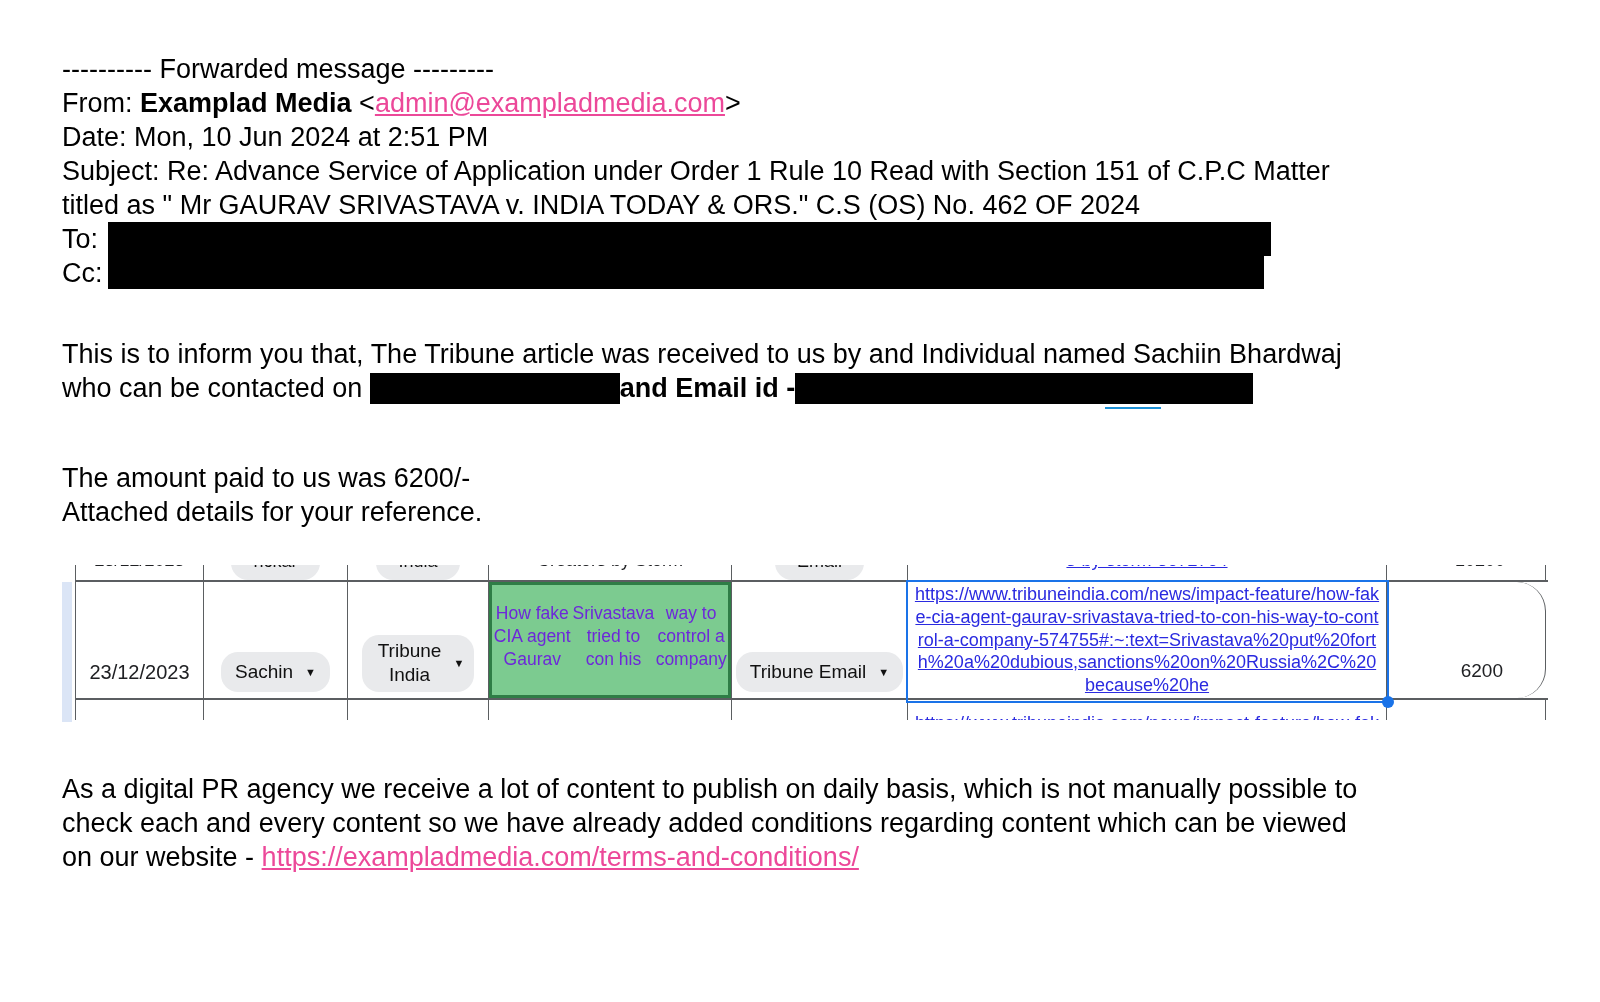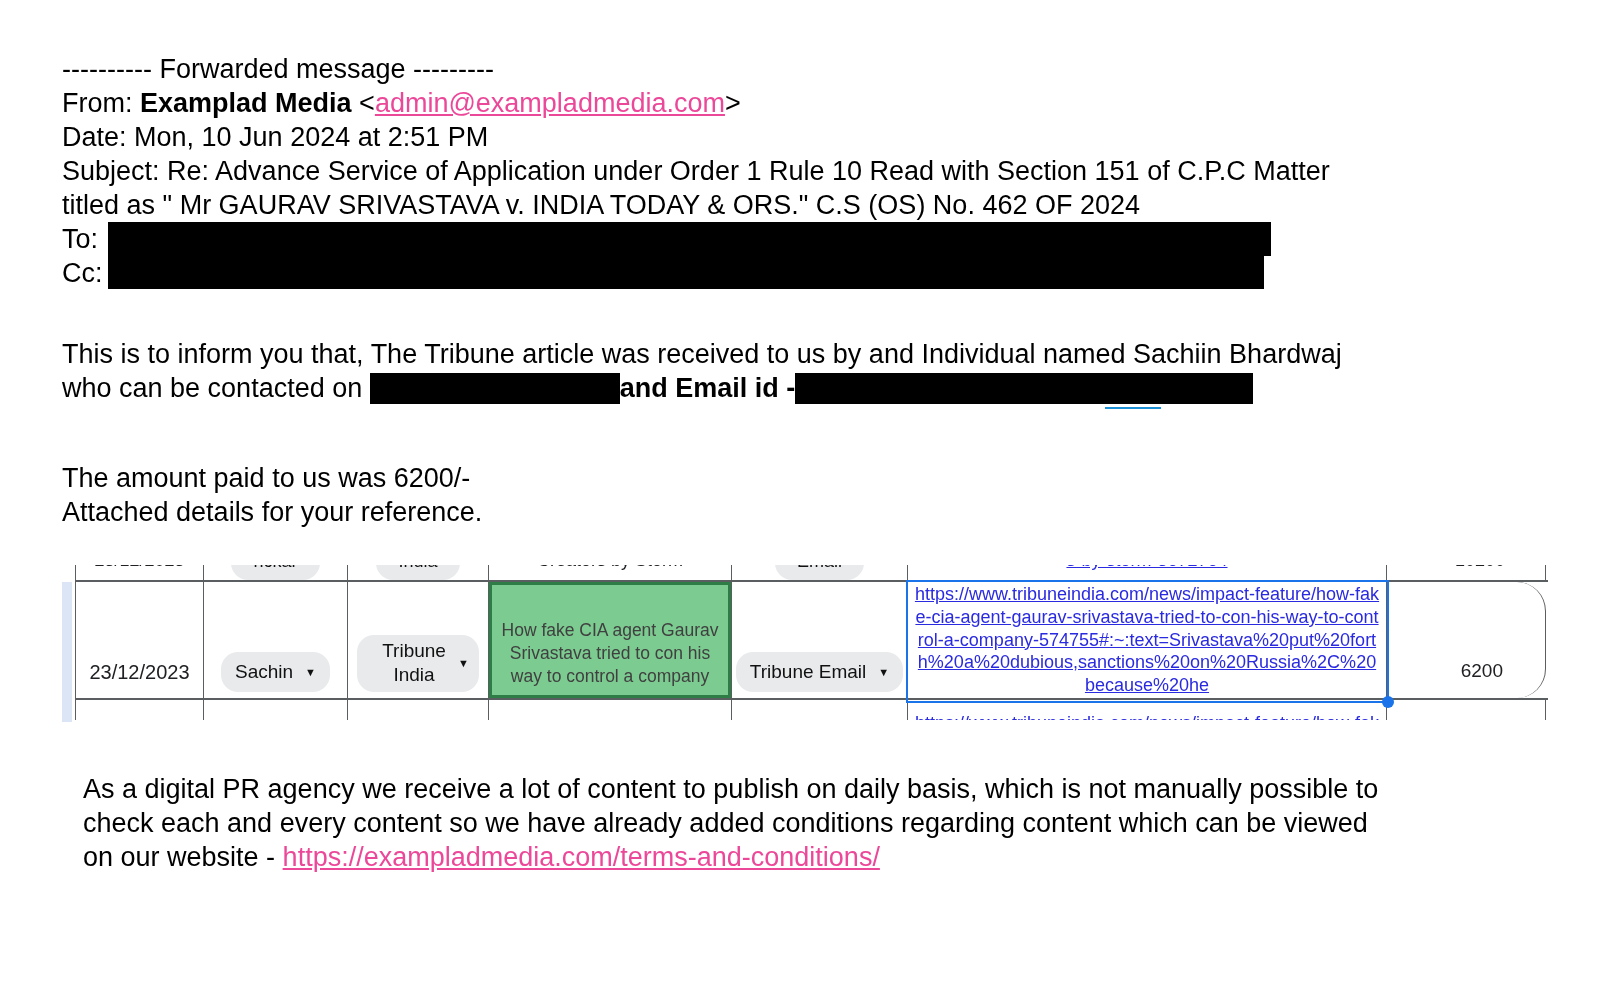--- a/index.html
+++ b/index.html
@@ -19,21 +19,21 @@
   .redact-inline { display:inline-block; background:#000; height:31px; vertical-align:middle; transform:translateY(-1px); }
   .redact-phone { width:250px; }
   .redact-mail { width:458px; }
 
   .greeting { margin-top:70px; }
   .para { margin-top:47px; }
   .line2-wrap { position:relative; }
   .blue-sliver { position:absolute; left:1043px; top:33px; width:56px; height:5px;
                  border-bottom:2.5px solid #1b90d6; }
   .amount-block { margin-top:56px; }
-  .closing { margin-top:50px;margin-left:21px; }
+  .closing { margin-top:50px; }
 
   
   .sheet { position:relative; margin-top:36px; height:157px; width:1490px;
            font-family:"Liberation Sans","DejaVu Sans",sans-serif; color:#202124; }
   .row-strip { position:absolute; left:0; top:17px; width:10px; height:140px; background:#dbe5f6; }
   .sheet-table { position:absolute; left:13px; top:0; width:1473px; border-left:1.5px solid #5b5e61; }
   .srow { display:flex; border-bottom:2px solid #5b5e61; }
   .srow-top { height:17px; overflow:hidden; }
   .srow-top-inner { display:flex; margin-top:-15px; height:32px; width:100%; }
   .srow-main { height:118px; }
@@ -41,26 +41,26 @@
   .scell { border-right:1.5px solid #5b5e61; display:flex; position:relative; }
   .w1{width:128px} .w2{width:144px} .w3{width:141px} .w4{width:243px} .w5{width:176px} .w6{width:479px} .w7{width:159px}
   .bottom-center { align-items:flex-end; justify-content:center; }
   .cell-date { font-size:20px; padding-bottom:9px; }
   .cell-amt  { align-items:flex-end; justify-content:flex-end; font-size:19px; padding:0 42px 10px 0;border-radius:29px; }
 
   .chip { display:inline-flex; align-items:center; justify-content:center; background:#e9eaec;
           border-radius:17px; padding:3px 14px; font-size:19px; color:#111; cursor:pointer; }
   .chip-pad-b { margin-bottom:6px; }
   .chip-arrow { font-size:11px; margin-left:12px; color:#111; }
-  .chip-2line { text-align:center; line-height:24px; padding:4px 10px 5px 25px; }
+  .chip-2line { text-align:center; line-height:24px; padding:4px 10px 5px 16px; }
   .chip-top { font-size:18px; padding:2px 22px; margin-bottom:2px; }
 
   .green-fill { position:absolute; inset:0; background:#7ccb90; border:3px solid #2f7d46;
-                display:flex; flex-direction:column; justify-content:flex-end; align-items:center;
-                padding-bottom:7px; color:#404040; font-size:17.5px; line-height:23px; text-align:center; }
+                display:flex; justify-content:flex-end; align-items:center;
+                padding-bottom:7px; color:#6d28d9; font-size:17.5px; line-height:23px; text-align:center; }
 
   .sheet-link { color:#2a2ae0; text-decoration:underline; cursor:pointer; }
   .url-cell { flex-direction:column; align-items:center; padding-top:1px; }
   .url-line { display:block; font-size:18px; line-height:22.7px; text-align:center; }
   .toprow-text { font-size:18px; padding-bottom:5px; }
   .toprow-link { font-size:18px; padding-bottom:5px; }
   .toprow-amt { align-items:flex-end; justify-content:flex-end; font-size:18px; padding:0 40px 5px 0; }
   .frag-wrap { width:100%; text-align:center; margin-top:6px; font-size:18px; color:#2a2ae0; }
 
   .sel-overlay { position:absolute; left:844px; top:15px; width:483px; height:123px;

